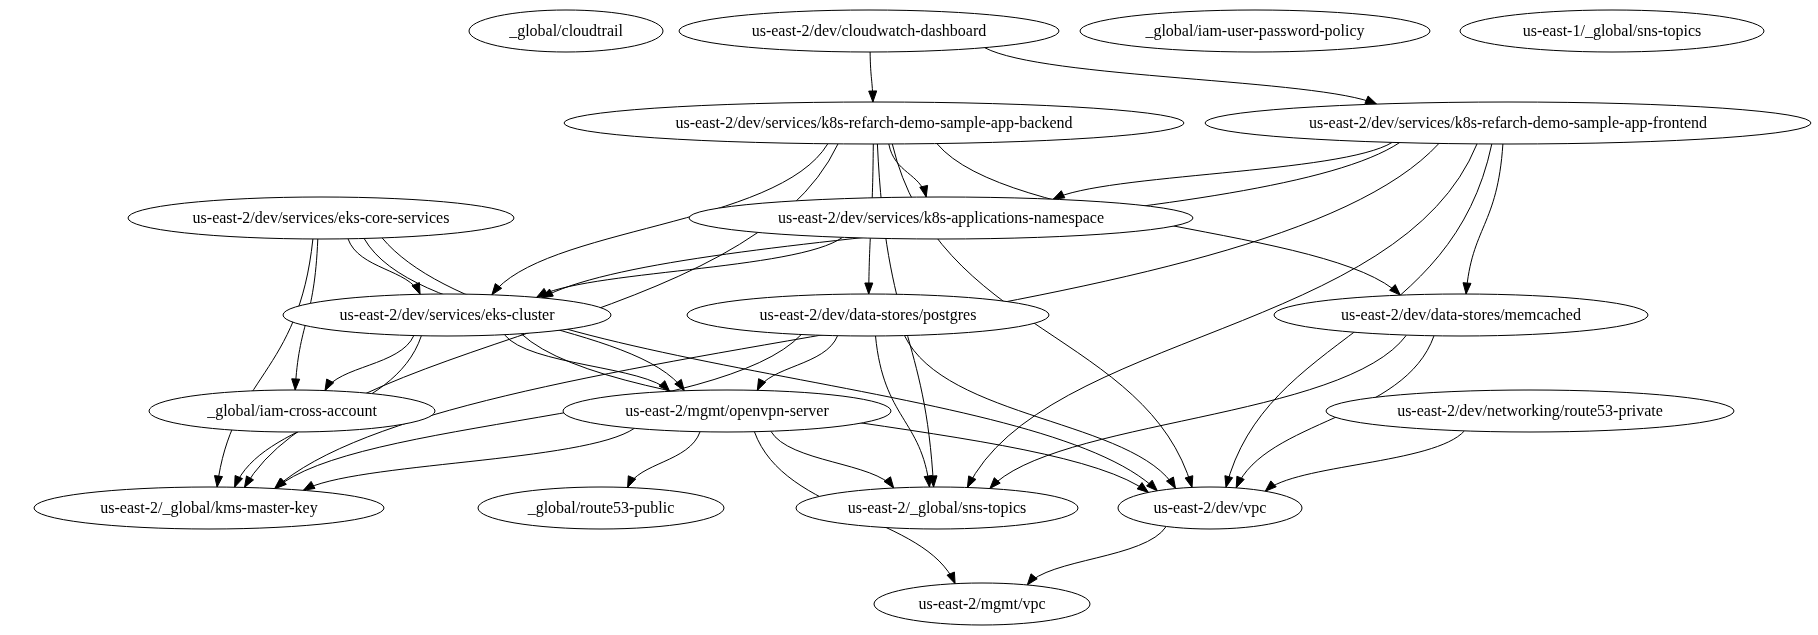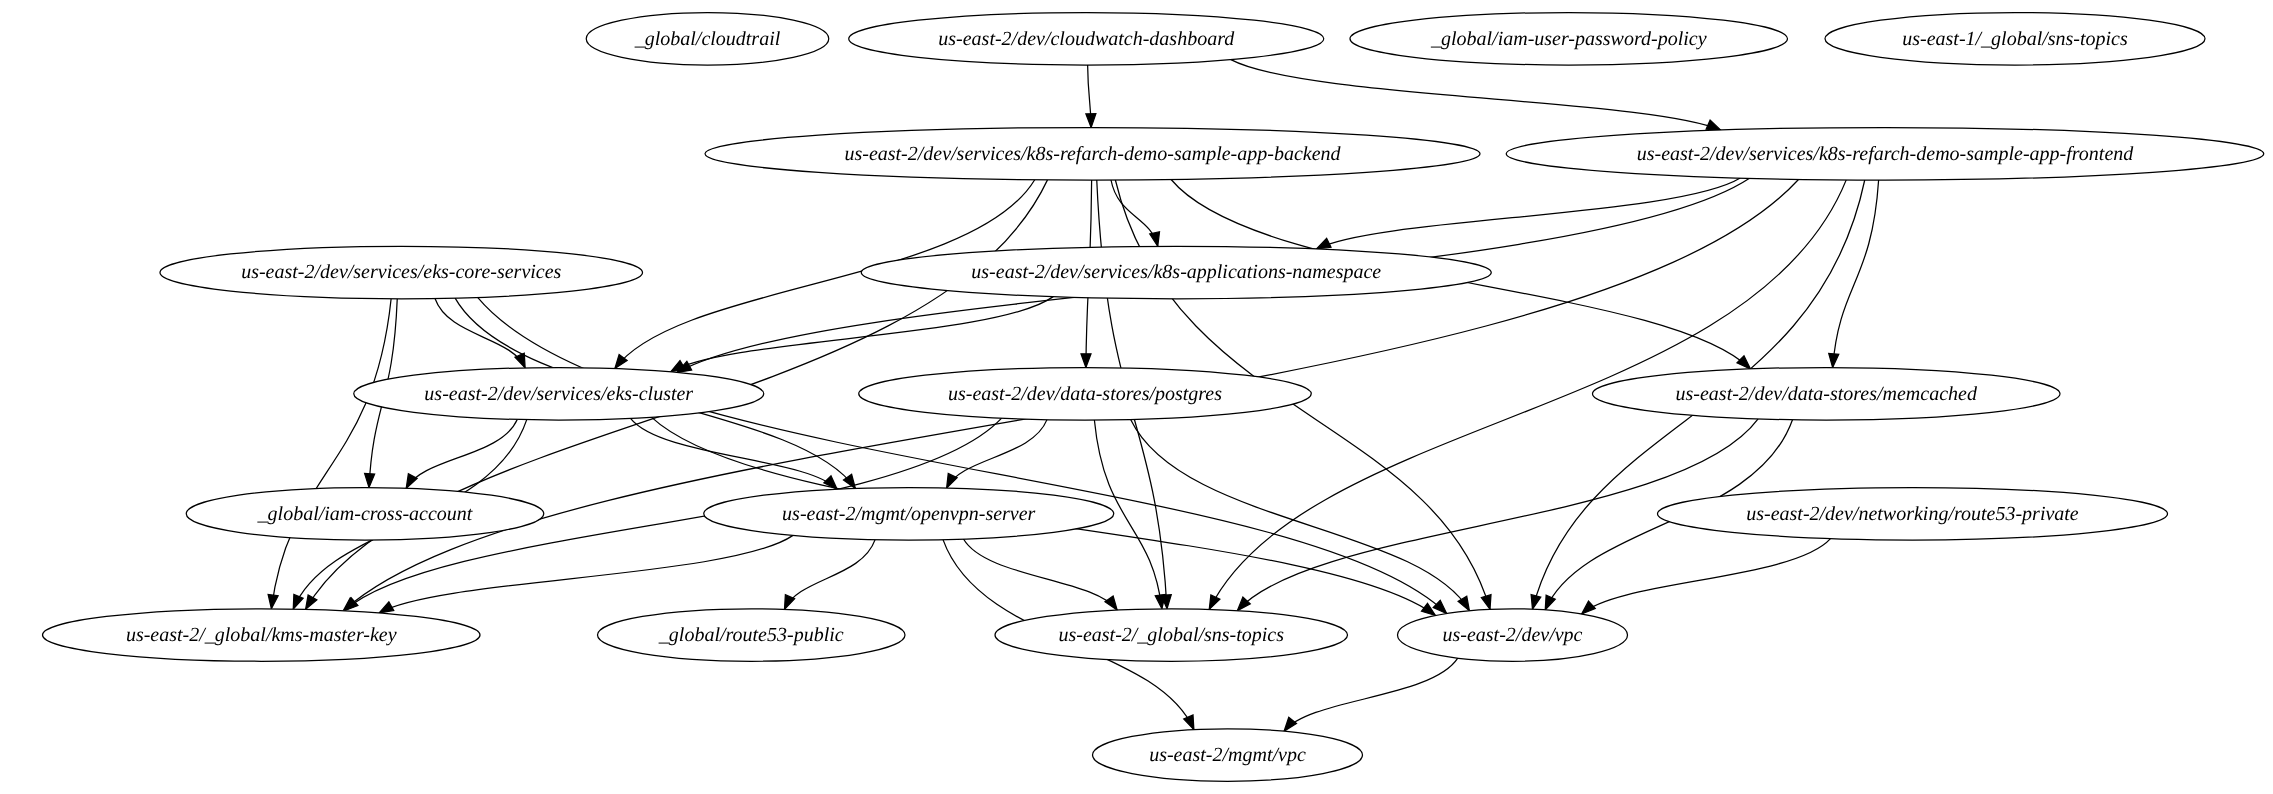--- a/index.html
+++ b/index.html
@@ -9,21 +9,20 @@
     width: 1818px;
     height: 635px;
     overflow: hidden;
     font-family: "Liberation Serif", "DejaVu Serif", serif;
   }
   .graph-canvas {
     position: relative;
     width: 1818px;
     height: 635px;
     background: #ffffff;
-    font-style: italic;
   }
   svg { display: block; }
   .node-ellipse {
     fill: #ffffff;
     stroke: #000000;
     stroke-width: 1;
   }
   .node-label {
     fill: #000000;
     font-family: "Liberation Serif", "DejaVu Serif", serif;

